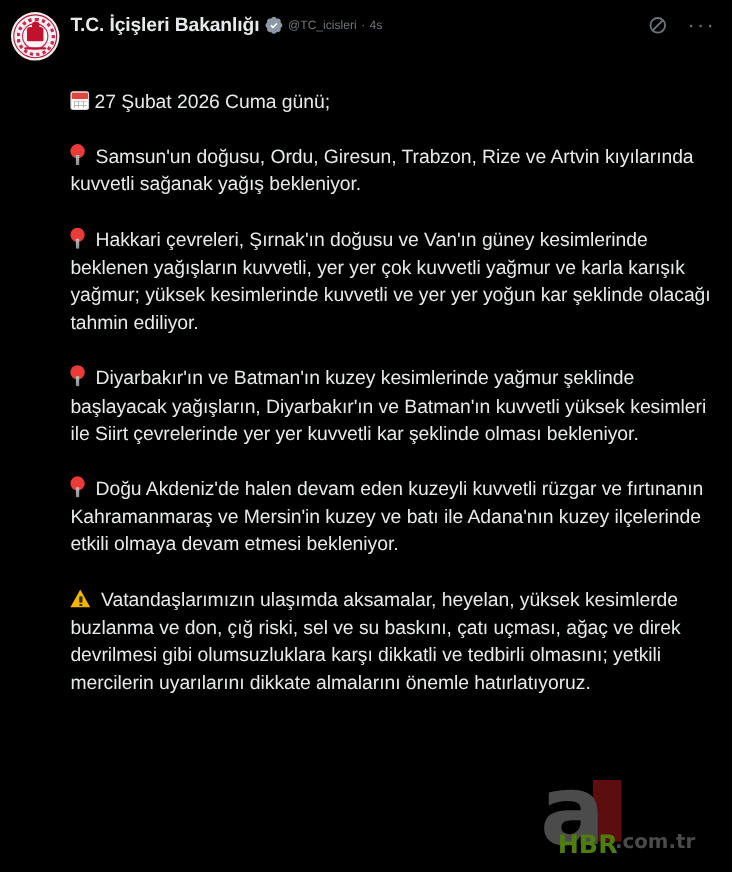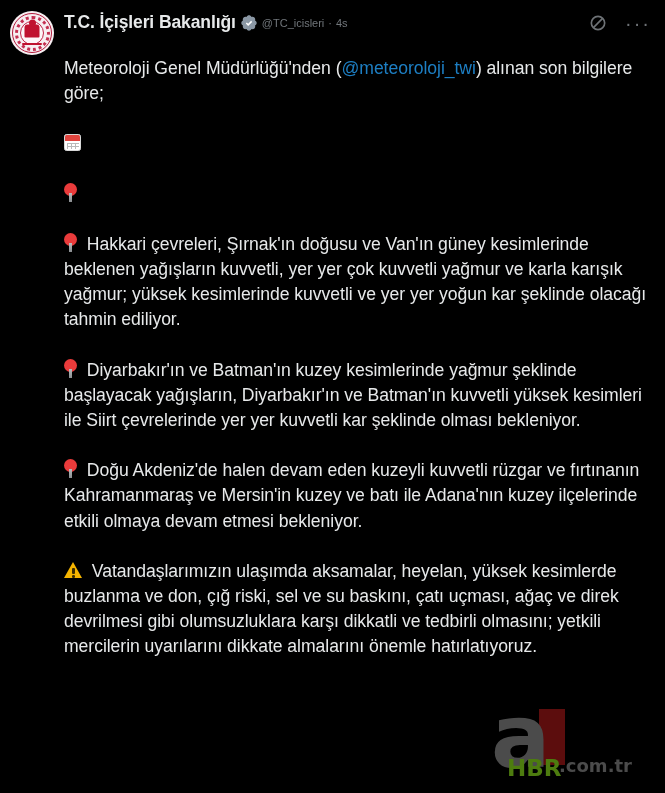--- a/index.html
+++ b/index.html
@@ -343,25 +343,24 @@
         </svg>
       </div>
       <div class="icon-btn">
         <span class="dots-icon">···</span>
       </div>
     </div>
   </div>
 
   <div class="tweet-body">
 
-    <p class="para"><span>Meteoroloji Genel Müdürlüğü'nden (</span><span class="mention">@meteoroloji_twi</span><span>) alınan son bilgilere göre;</span></p>
-
-    <p class="para spaced"><span class="emoji cal"><span class="top"></span><span class="grid"></span></span></p>
-
-    <p class="para spaced"><span class="emoji pin"><span class="head"></span><span class="needle"></span></span> </p>
+
+    <p class="para spaced"><span class="emoji cal"><span class="top"></span><span class="grid"></span></span><span>27 Şubat 2026 Cuma günü;</span></p>
+
+    <p class="para spaced"><span class="emoji pin"><span class="head"></span><span class="needle"></span></span> <span>Samsun'un doğusu, Ordu, Giresun, Trabzon, Rize ve Artvin kıyılarında kuvvetli sağanak yağış bekleniyor.</span></p>
 
     <p class="para spaced"><span class="emoji pin"><span class="head"></span><span class="needle"></span></span> <span>Hakkari çevreleri, Şırnak'ın doğusu ve Van'ın güney kesimlerinde beklenen yağışların kuvvetli, yer yer çok kuvvetli yağmur ve karla karışık yağmur; yüksek kesimlerinde kuvvetli ve yer yer yoğun kar şeklinde olacağı tahmin ediliyor.</span></p>
 
     <p class="para spaced"><span class="emoji pin"><span class="head"></span><span class="needle"></span></span> <span>Diyarbakır'ın ve Batman'ın kuzey kesimlerinde yağmur şeklinde başlayacak yağışların, Diyarbakır'ın ve Batman'ın kuvvetli yüksek kesimleri ile Siirt çevrelerinde yer yer kuvvetli kar şeklinde olması bekleniyor.</span></p>
 
 
 
     <p class="para spaced"><span class="emoji pin"><span class="head"></span><span class="needle"></span></span> <span>Doğu Akdeniz'de halen devam eden kuzeyli kuvvetli rüzgar ve fırtınanın Kahramanmaraş ve Mersin'in kuzey ve batı ile Adana'nın kuzey ilçelerinde etkili olmaya devam etmesi bekleniyor.</span></p>
 
     <p class="para spaced"><span class="emoji warn"><span class="tri"></span><span class="bang"></span></span> <span>Vatandaşlarımızın ulaşımda aksamalar, heyelan, yüksek kesimlerde buzlanma ve don, çığ riski, sel ve su baskını, çatı uçması, ağaç ve direk devrilmesi gibi olumsuzluklara karşı dikkatli ve tedbirli olmasını; yetkili mercilerin uyarılarını dikkate almalarını önemle hatırlatıyoruz.</span></p>

